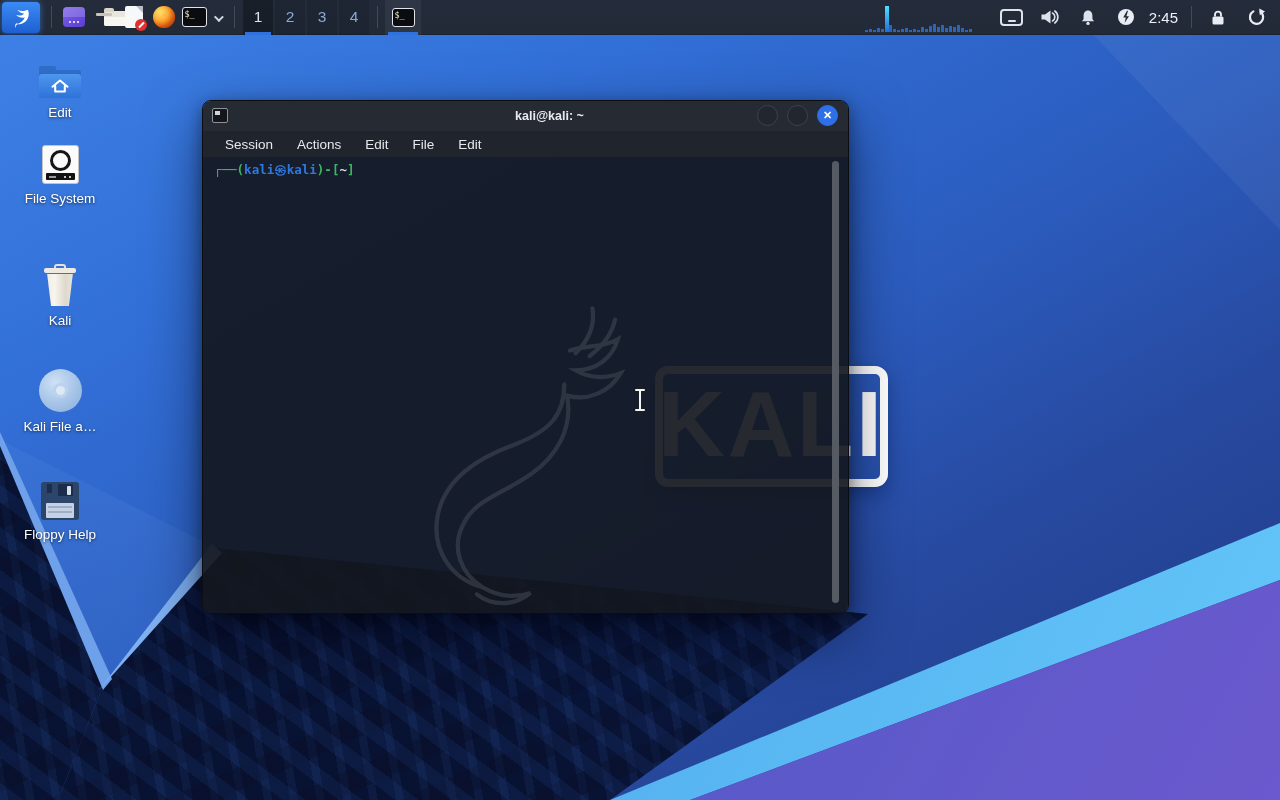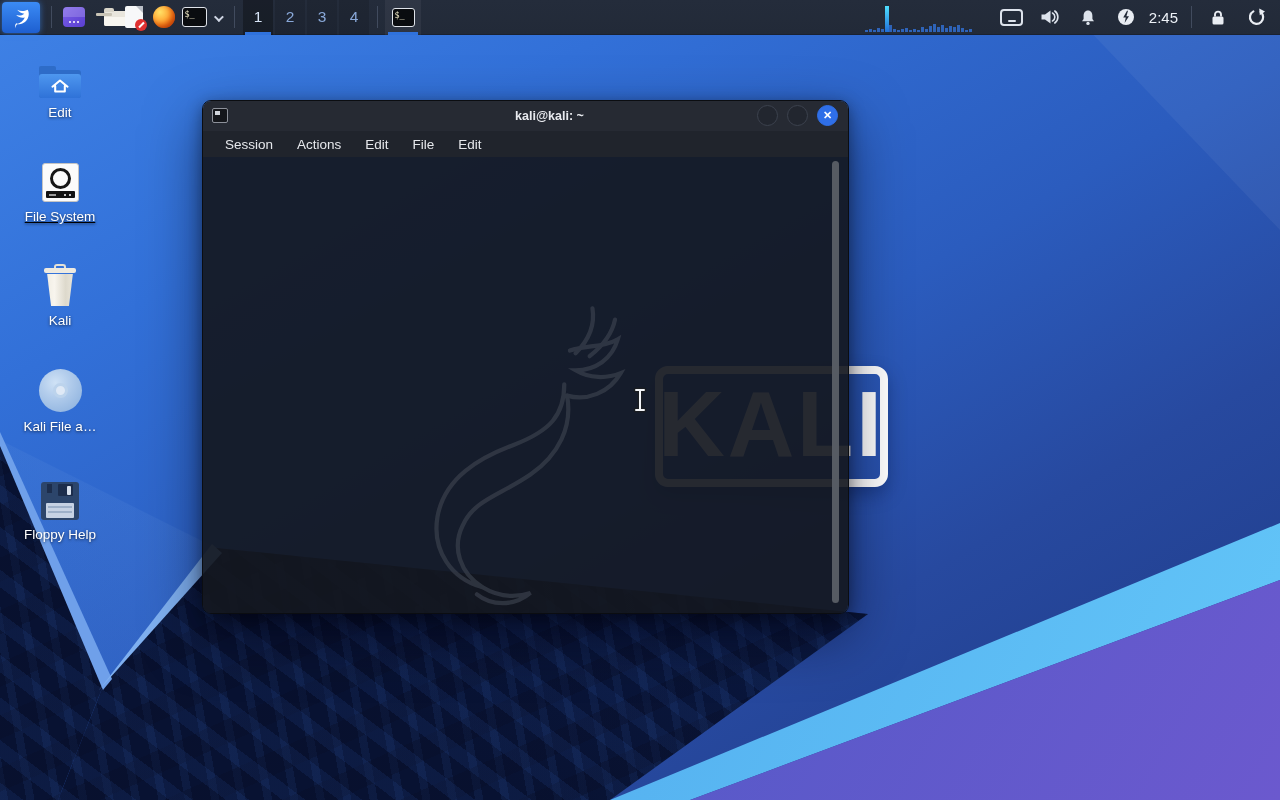--- a/index.html
+++ b/index.html
@@ -29,21 +29,21 @@
   
   .kali-frame { position:absolute; left:655px; top:366px; width:233px; height:121px; z-index:1;
     border:8px solid #ffffff; border-radius:13px; display:flex; align-items:center; justify-content:center;
     box-shadow:0 8px 18px rgba(0,20,70,0.35); }
   .kali-frame span { font-size:92px; font-weight:bold; color:#ffffff; letter-spacing:3px; line-height:1; padding-bottom:6px; }
 
   
   .dicon { position:absolute; left:10px; width:100px; text-align:center; z-index:2; }
   .dicon .art { height:44px; display:flex; align-items:flex-end; justify-content:center; }
   .dicon .lbl { display:block; margin-top:7px; font-size:13.5px; color:#ffffff; text-shadow:0 1px 3px rgba(0,0,0,0.65); }
-  .d-home { top:54px; } .d-fs { top:158px;text-decoration:underline; } .d-trash { top:262px; } .d-kali { top:368px; } .d-floppy { top:476px; }
+  .d-home { top:54px; } .d-fs { top:140px; } .d-trash { top:262px; } .d-kali { top:368px; } .d-floppy { top:476px; }
 
   .a-home { position:relative; width:42px; height:34px; }
   .a-home .back { position:absolute; bottom:0; width:42px; height:28px; background:#2e6cc8; border-radius:3px; }
   .a-home .back::before { content:""; position:absolute; top:-4px; left:0; width:17px; height:6px; background:#2e6cc8; border-radius:2px 2px 0 0; }
   .a-home .front { position:absolute; bottom:0; width:42px; height:24px; background:linear-gradient(180deg,#4e97ef,#2f72d8); border-radius:3px; }
   .a-home svg { position:absolute; left:10px; bottom:2px; }
 
   .a-drive { position:relative; width:37px; height:39px; background:#fbfbfb; border:1px solid #c4c4c4; border-radius:3px; }
   .a-drive .ring { position:absolute; top:4px; left:7px; width:21px; height:21px; border:3.5px solid #161616; border-radius:50%; }
   .a-drive .bar { position:absolute; left:3px; right:3px; bottom:3px; height:7px; background:#121212; border-radius:1px; }
@@ -251,20 +251,21 @@
   <div class="tcontent">
     <svg class="watermark" viewBox="0 0 200 220">
       <g fill="none" stroke="#3e4450" stroke-width="3" stroke-linecap="round" opacity="0.8">
         <path d="M128,8 C130,20 126,30 116,40"></path>
         <path d="M144,16 C142,26 136,34 126,42"></path>
         <path d="M112,38 C124,34 136,36 146,30 C142,44 130,52 116,52 C126,58 138,58 148,54 C140,68 124,74 110,70"></path>
         <path d="M110,70 C114,92 104,112 84,126 C62,141 44,144 36,162 C28,178 34,196 50,206 C28,200 14,180 18,156 C23,128 48,114 72,105 C98,95 108,84 108,62"></path>
         <path d="M50,206 C60,212 72,214 84,210 C72,220 56,219 46,211"></path>
       </g>
     </svg>
+    <div class="tline"><span class="g">┌──(</span><span class="b">kali㉿kali</span><span class="g">)-[</span><span class="w">~</span><span class="g">]</span></div>
     <div class="scrollthumb"></div>
   </div>
 </div>
 
 <svg class="ibeam" width="16" height="26" viewBox="0 0 16 26">
   <g stroke="#1a1d22" stroke-width="5" stroke-linecap="round">
       <path d="M4,3 h8 M4,23 h8 M8,3 v20"></path>
     </g>
   <g stroke="#f2f4f7" stroke-width="2" stroke-linecap="round">
       <path d="M4,3 h8 M4,23 h8 M8,3 v20"></path>

